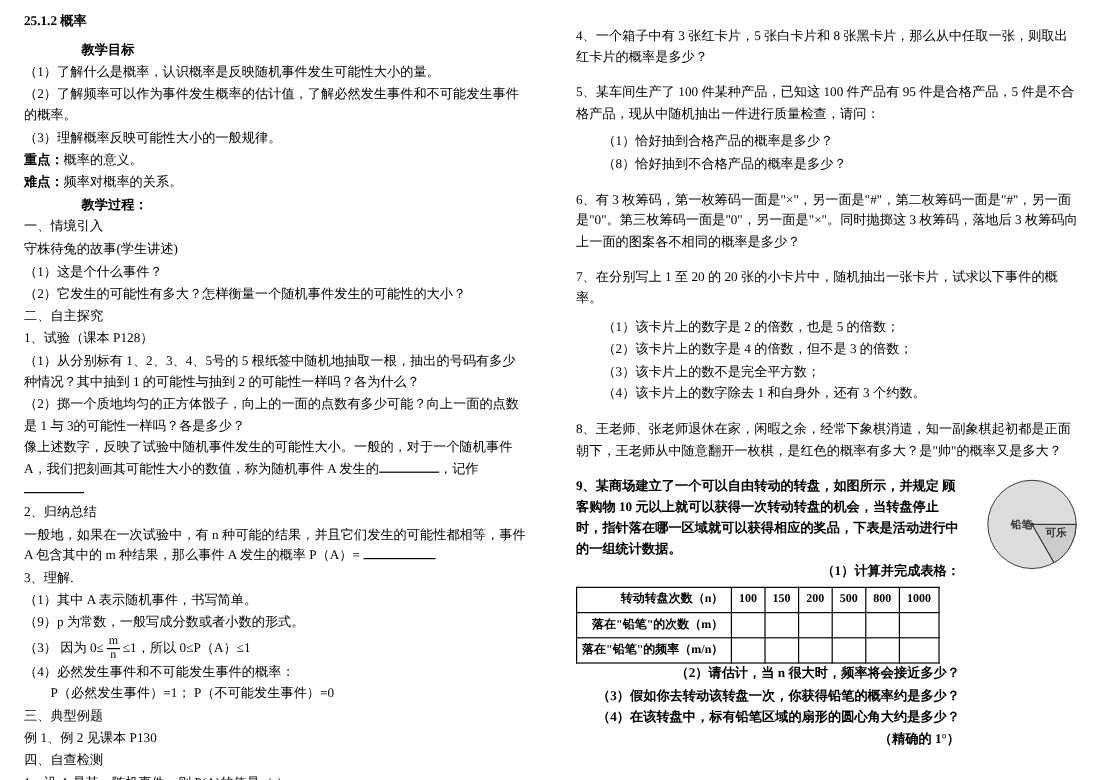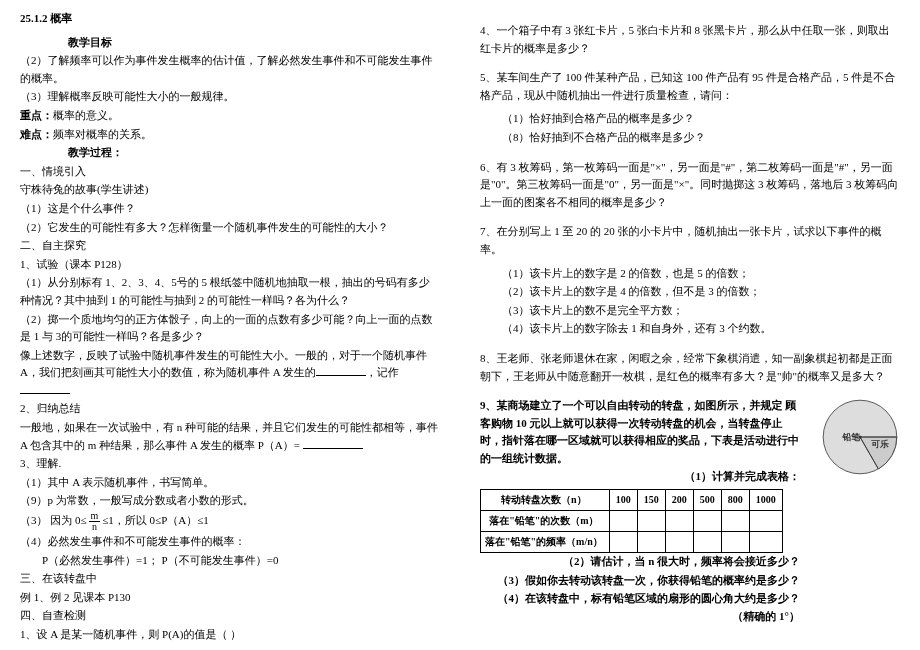--- a/index.html
+++ b/index.html
@@ -43,41 +43,42 @@
     table {
       border-collapse: collapse;
       margin-top: 3px;
       font-size: 10px;
     }
     td, th {
       border: 1px solid #000;
       padding: 2px 6px;
       text-align: right;
     }
-    .table-header { text-align: center; padding-left: 4px; }
+    .table-header { text-align: right; padding-left: 4px; }
     .q9-wrap {
       display: flex;
       gap: 20px;
       font-weight: bold;
     }
     .q9-text { flex: 1; }
     .wheel {
       width: 80px;
       height: 80px;
       flex-shrink: 0;
       position: relative;
     }
     .wheel svg { width: 100%; height: 100%; }
   </style>
 </head>
 <body>
 
 <div class="column">
   <p class="title">25.1.2 概率</p>
   <p class="section-head">教学目标</p>
+  <p>（1）了解什么是概率，认识概率是反映随机事件发生可能性大小的量。</p>
   <p>（2）了解频率可以作为事件发生概率的估计值，了解必然发生事件和不可能发生事件的概率。</p>
   <p>（3）理解概率反映可能性大小的一般规律。</p>
   <p><span class="bold">重点：</span>概率的意义。</p>
   <p><span class="bold">难点：</span>频率对概率的关系。</p>
   <p class="section-head">教学过程：</p>
   <p>一、情境引入</p>
   <p>守株待兔的故事(学生讲述)</p>
   <p>（1）这是个什么事件？</p>
   <p>（2）它发生的可能性有多大？怎样衡量一个随机事件发生的可能性的大小？</p>
   <p>二、自主探究</p>
@@ -89,21 +90,21 @@
   <p>一般地，如果在一次试验中，有 n 种可能的结果，并且它们发生的可能性都相等，事件 A 包含其中的 m 种结果，那么事件 A 发生的概率 P（A）= <span class="blank" style="min-width:60px"></span></p>
   <p>3、理解.</p>
   <p>（1）其中 A 表示随机事件，书写简单。</p>
   <p>（9）p 为常数，一般写成分数或者小数的形式。</p>
   <p><span>（3） 因为 0≤</span><span class="frac">
         <span class="num">m</span>
         <span class="den">n</span>
       </span><span>≤1，所以 0≤P（A）≤1</span></p>
   <p>（4）必然发生事件和不可能发生事件的概率：</p>
   <p class="indent">P（必然发生事件）=1；     P（不可能发生事件）=0</p>
-  <p>三、在该转盘中</p>
+  <p>三、典型例题</p>
   <p>  例 1、例 2 见课本 P130</p>
   <p>四、自查检测</p>
   <p>1、设 A 是某一随机事件，则 P(A)的值是（    ）</p>
 
 </div>
 
 <div class="column">
   <p class="q-block">4、一个箱子中有 3 张红卡片，5 张白卡片和 8 张黑卡片，那么从中任取一张，则取出红卡片的概率是多少？</p>
 
   <p class="q-block">5、某车间生产了 100 件某种产品，已知这 100 件产品有 95 件是合格产品，5 件是不合格产品，现从中随机抽出一件进行质量检查，请问：</p>

